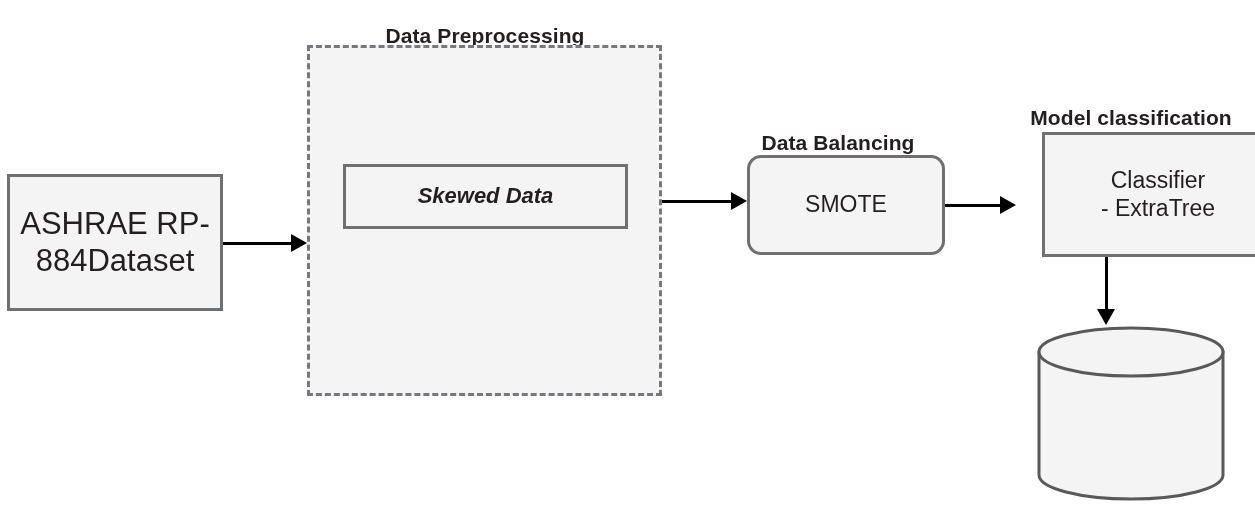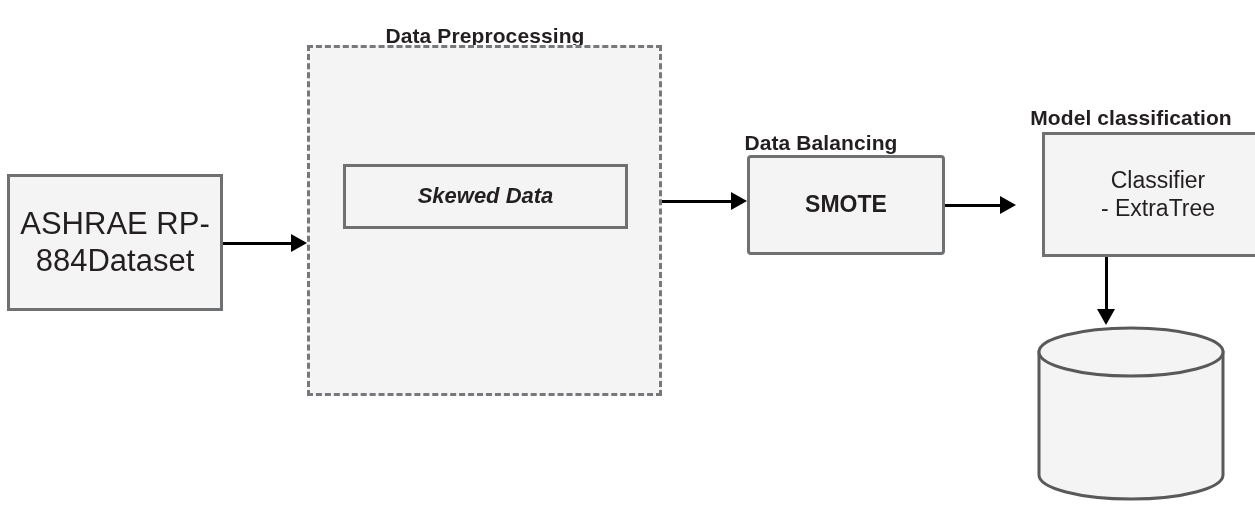--- a/index.html
+++ b/index.html
@@ -77,22 +77,21 @@
     position: absolute;
     text-align: center;
     font-size: 22px;
     color: #231f20;
     line-height: 1.22;
     white-space: pre-line;
   }
 
   
   .rounded {
-    border-radius: 4px;
-    font-weight: bold;
+    border-radius: 14px;
   }
 
   
   .arrow-line-h {
     position: absolute;
     height: 0;
     border-top: 3px solid #000000;
   }
   .arrow-head-r {
     position: absolute;
@@ -129,21 +128,21 @@
     color: #231f20;
   }
 </style>
 </head>
 <body>
 
 <div id="canvas">
 
   <div class="group-title" style="left:307px; top:0px; width:356px;">Data Preprocessing</div>
 
-  <div class="group-title" style="left:722px; top:107px; width:198px;">Data Balancing</div>
+  <div class="group-title" style="left:739px; top:107px; width:198px;">Data Balancing</div>
 
   <div class="group-title" style="left:1007px; top:82px; width:248px;">Model classification</div>
 
   <div class="node" style="left:7px; top:174px; width:216px; height:137px;">
     <span class="label" style="font-size:31px;">ASHRAE RP-
 884Dataset</span>
   </div>
 
   <div class="arrow-line-h" style="left:223px; top:242px; width:70px;"></div>
   <div class="arrow-head-r" style="left:291px; top:234px;"></div>

